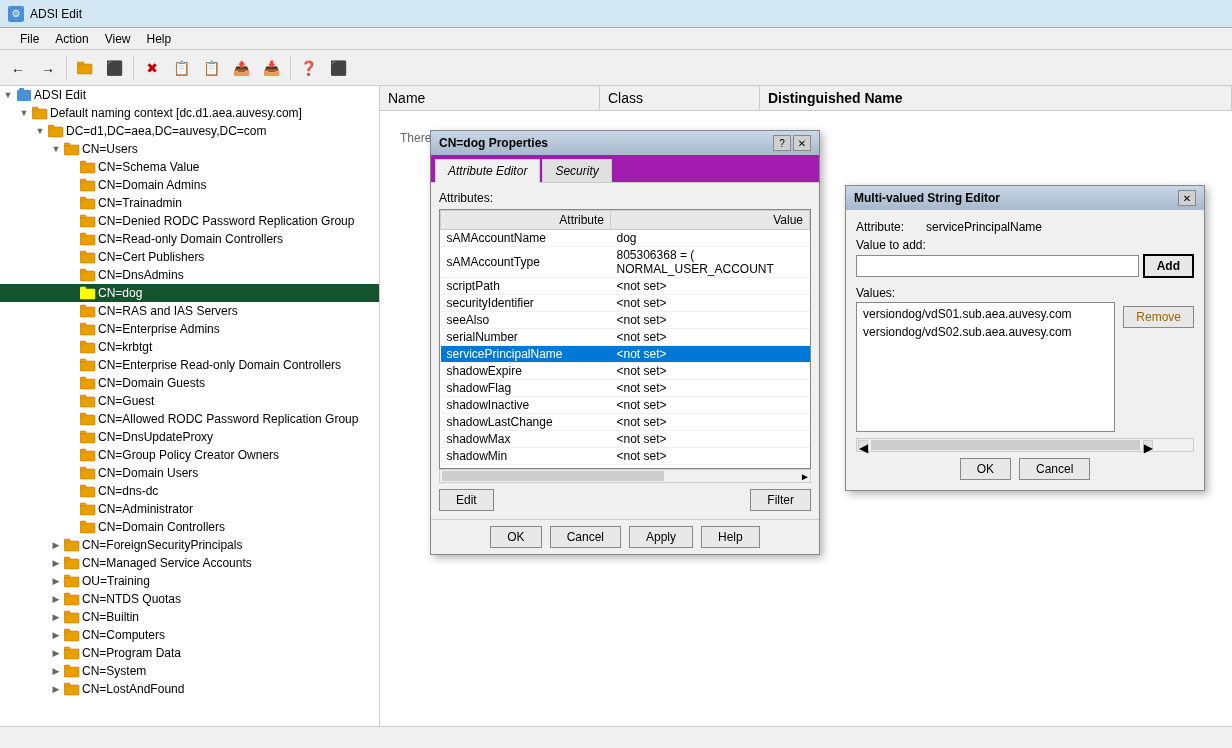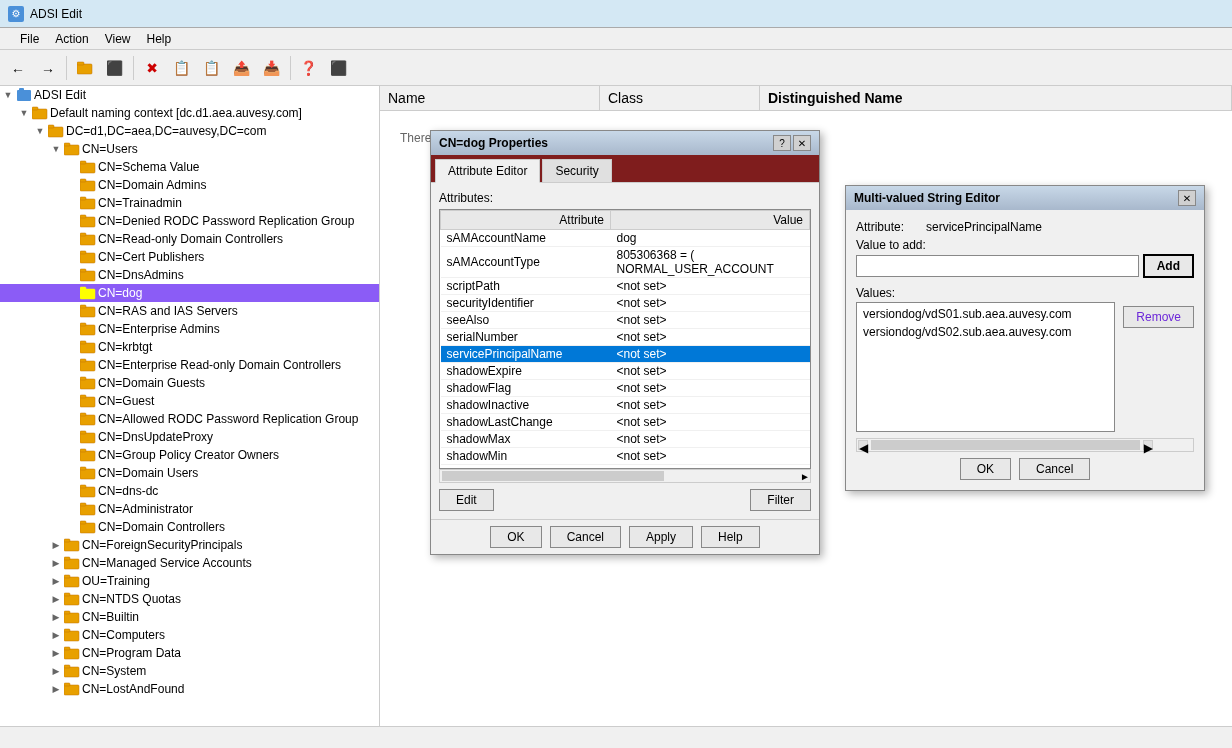--- a/index.html
+++ b/index.html
@@ -68,21 +68,21 @@
       overflow-y: auto;
       overflow-x: auto;
     }
     .tree-item {
       display: flex;
       align-items: center;
       padding: 1px 0;
       cursor: pointer;
       white-space: nowrap;
     }
-    .tree-item.selected { background: #8b5cf6; color: white; }
+    .tree-item.selected { background: #14532d; color: white; }
     .tree-item.selected .tree-icon { filter: brightness(10); }
     .tree-indent { display: inline-block; }
     .tree-expand { width: 16px; height: 16px; display: inline-flex; align-items: center; justify-content: center; font-size: 9px; color: #666; }
     .tree-icon { width: 16px; height: 16px; display: inline-flex; align-items: center; justify-content: center; margin-right: 2px; font-size: 12px; }
     .folder-icon { color: #e8a000; }
     .tree-label { font-size: 12px; }
     
     
     .right-panel {
       flex: 1;
@@ -151,22 +151,23 @@
       width: 18px; height: 16px;
       border: 1px solid #888;
       background: #d0d0d0;
       cursor: pointer;
       display: flex; align-items: center; justify-content: center;
       font-size: 10px;
     }
     .dialog-tabs {
       display: flex;
       padding: 4px 4px 0;
-      background: #7f1d1d;
+      background: #a21caf;
       border-bottom: 1px solid #ccc;
+      font-style: italic;
     }
     .dialog-tab {
       padding: 4px 12px;
       border: 1px solid #ccc;
       background: #e0e0e0;
       cursor: pointer;
       font-size: 12px;
       margin-right: 2px;
       border-bottom: none;
     }
@@ -270,21 +271,21 @@
       margin-bottom: 6px;
       padding: 2px;
     }
     .mv-list-item { padding: 2px 4px; font-size: 12px; cursor: pointer; }
     .mv-remove-btn {
       padding: 3px 12px;
       border: 1px solid #888;
       background: #e8e8e8;
       cursor: pointer;
       font-size: 12px;
-      color: #6d28d9;
+      color: #a16207;
     }
     .mv-scrollbar-h {
       height: 14px;
       background: #f0f0f0;
       border: 1px solid #ccc;
       margin-bottom: 6px;
       display: flex;
       align-items: center;
     }
     .mv-scrollbar-thumb {

